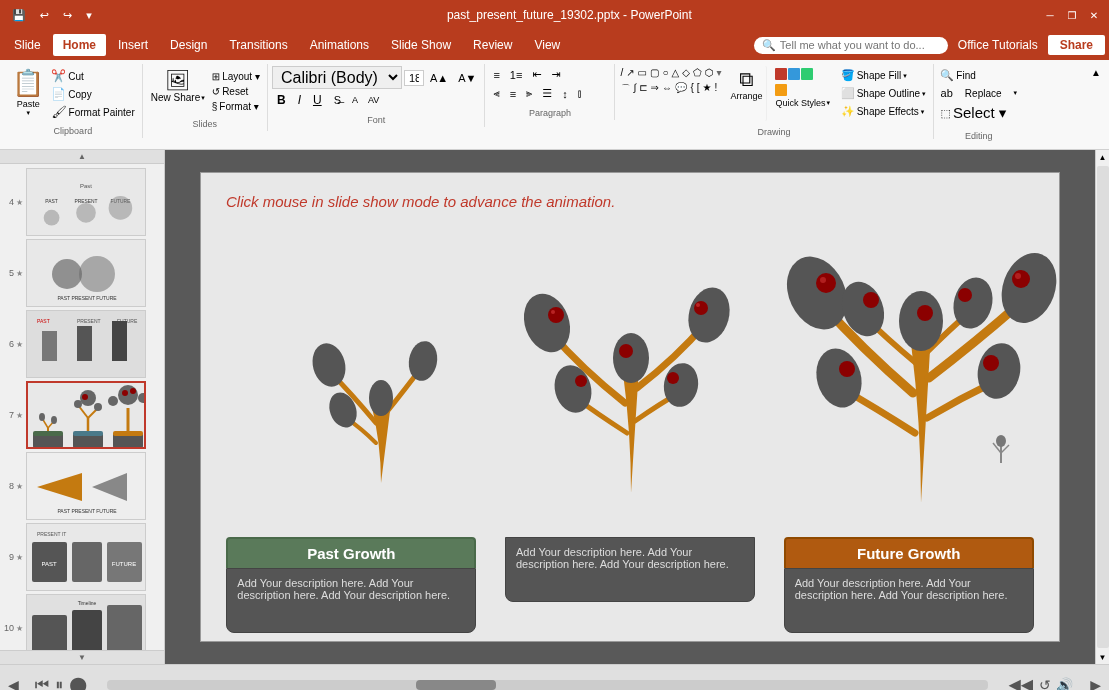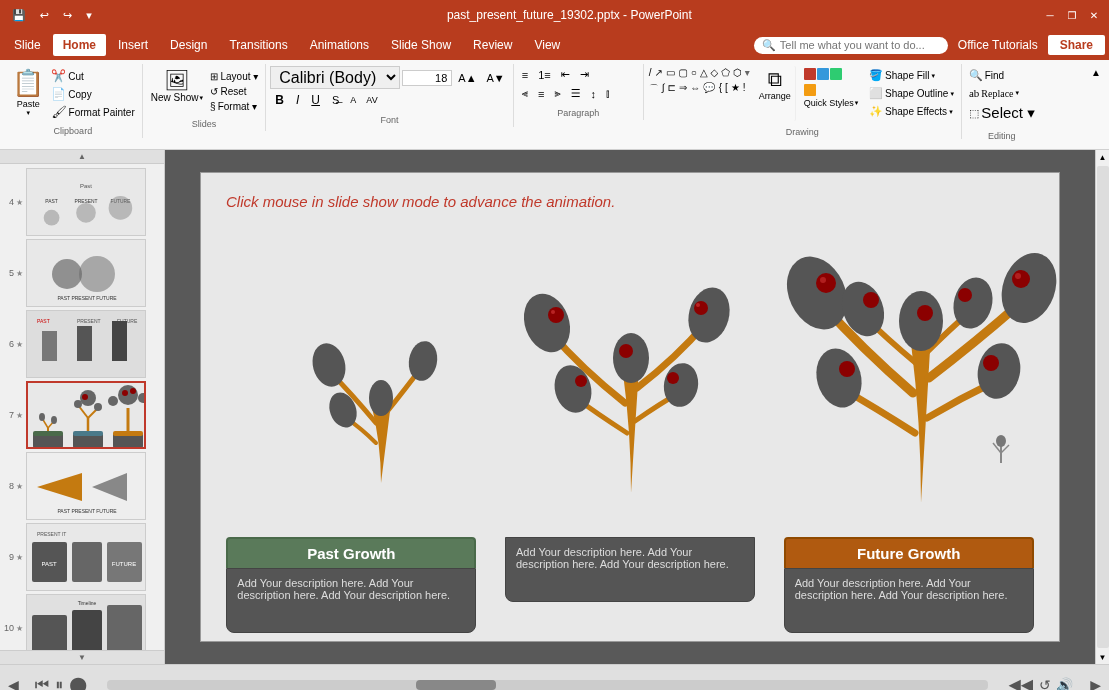--- a/index.html
+++ b/index.html
@@ -84,21 +84,21 @@
             <span style="font-size:10px;">Format Painter</span>
         </div>
       </div>
       <span style="position:absolute; bottom:2px; left:0; right:0; text-align:center; font-size:9px; color:#666;">Clipboard</span>
     </div>
 
     <div style="display:flex; align-items:flex-start; padding:2px 4px 18px 4px; border-right:1px solid #ddd; position:relative;">
       <div style="display:flex; flex-direction:column; align-items:center; cursor:pointer; padding:2px 4px;">
         <span style="font-size:20px;">🖼</span>
         <div style="display:flex; align-items:center; gap:1px;">
-          <span style="font-size:10px;">New Show</span>
+          <span style="font-size:10px;">New Share</span>
           <span style="font-size:7px;">▾</span>
         </div>
       </div>
       <div style="display:flex; flex-direction:column; gap:2px; padding-top:4px;">
         <div style="display:flex; align-items:center; gap:2px; cursor:pointer; padding:1px 3px;">
           <span style="font-size:10px;">⊞</span>
             <span style="font-size:10px;">Layout ▾</span>
         </div>
         <div style="display:flex; align-items:center; gap:2px; cursor:pointer; padding:1px 3px;">
           <span style="font-size:10px;">↺</span>
@@ -110,21 +110,21 @@
         </div>
       </div>
       <span style="position:absolute; bottom:2px; left:0; right:0; text-align:center; font-size:9px; color:#666;">Slides</span>
     </div>
 
     <div style="padding:2px 4px 18px 4px; border-right:1px solid #ddd; position:relative; min-width:200px;">
       <div style="display:flex; align-items:center; gap:2px; margin-bottom:2px;">
         <select style="border:1px solid #ccc; padding:1px 4px; font-size:16px; width:130px;">
           <option>Calibri (Body)</option>
         </select>
-        <input type="text" value="18" style="border: 1px solid rgb(204, 204, 204); padding: 1px 4px; font-size: 11px; width: 50px; text-align: right;">
+        <input type="text" value="18" style="border: 1px solid rgb(204, 204, 204); padding: 1px 4px; font-size: 11px; width: 20px; text-align: left;">
         <button style="border:1px solid transparent; background:transparent; cursor:pointer; font-size:11px; padding:1px 3px;">A▲</button>
         <button style="border:1px solid transparent; background:transparent; cursor:pointer; font-size:11px; padding:1px 3px;">A▼</button>
       </div>
       <div style="display:flex; align-items:center; gap:2px;">
         <button style="font-weight:bold; border:1px solid transparent; background:transparent; cursor:pointer; padding:1px 4px; font-size:12px;">B</button>
         <button style="font-style:italic; border:1px solid transparent; background:transparent; cursor:pointer; padding:1px 4px; font-size:12px;">I</button>
         <button style="text-decoration:underline; border:1px solid transparent; background:transparent; cursor:pointer; padding:1px 4px; font-size:12px;">U</button>
         <button style="border:1px solid transparent; background:transparent; cursor:pointer; padding:1px 4px; font-size:11px;">S̶</button>
         <button style="border:1px solid transparent; background:transparent; cursor:pointer; padding:1px 3px; font-size:9px;">A</button>
         <button style="border:1px solid transparent; background:transparent; cursor:pointer; padding:1px 3px; font-size:9px;">AV</button>
@@ -217,21 +217,21 @@
       </div>
       <span style="position:absolute; bottom:2px; left:0; right:0; text-align:center; font-size:9px; color:#666;">Drawing</span>
     </div>
 
     <div style="padding:2px 4px 18px 4px; position:relative;">
       <div style="display:flex; flex-direction:column; gap:3px; padding:2px 0;">
         <div style="display:flex; align-items:center; gap:2px; cursor:pointer; padding:1px 3px;">
           <span style="font-size:11px;">🔍</span>
             <span style="font-size:10px;">Find</span>
         </div>
-        <div style="display:flex; align-items:center; gap:2px; cursor:pointer; padding:1px 3px;font-family:Liberation Serif, serif;">
+        <div style="display:flex; align-items:center; gap:12px; cursor:pointer; padding:1px 3px;">
           <span style="font-size:11px;">ab</span>
             <span style="font-size:10px;">Replace</span>
             <span style="font-size:7px;">▾</span>
         </div>
         <div style="display:flex; align-items:center; gap:2px; cursor:pointer; padding:1px 3px;">
           <span style="font-size:11px;">⬚</span>
             <span style="font-size:15px;">Select ▾</span>
         </div>
       </div>
       <span style="position:absolute; bottom:2px; left:0; right:0; text-align:center; font-size:9px; color:#666;">Editing</span>

